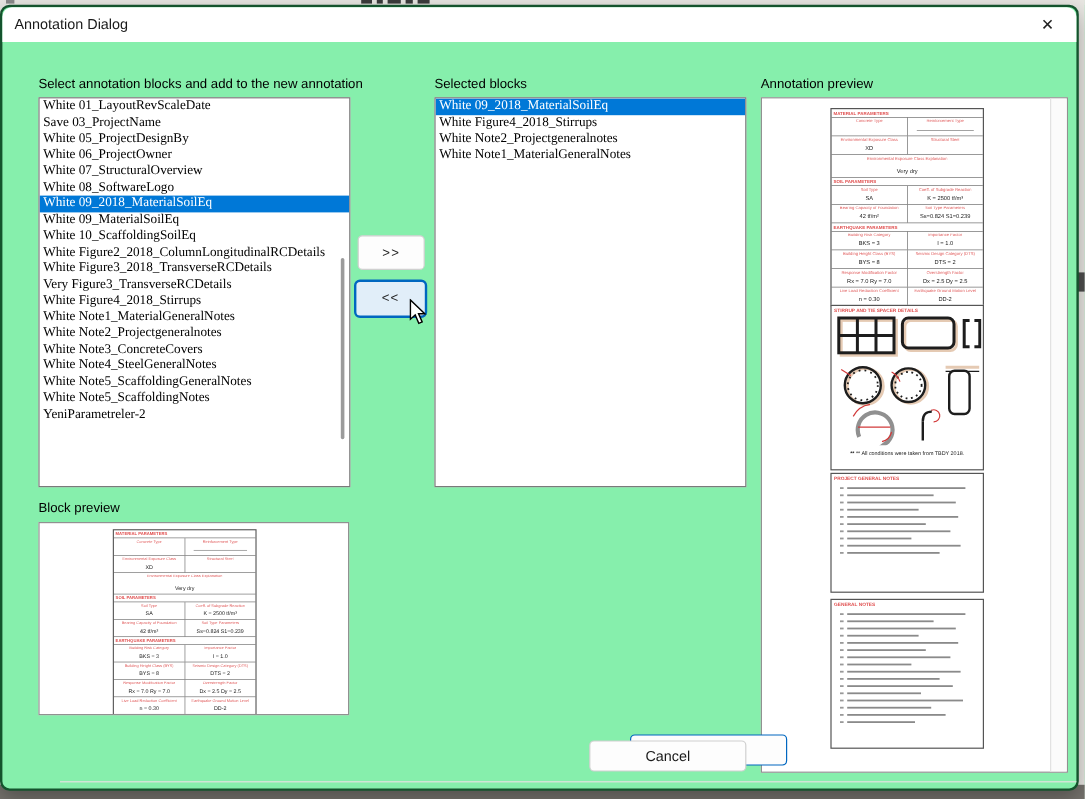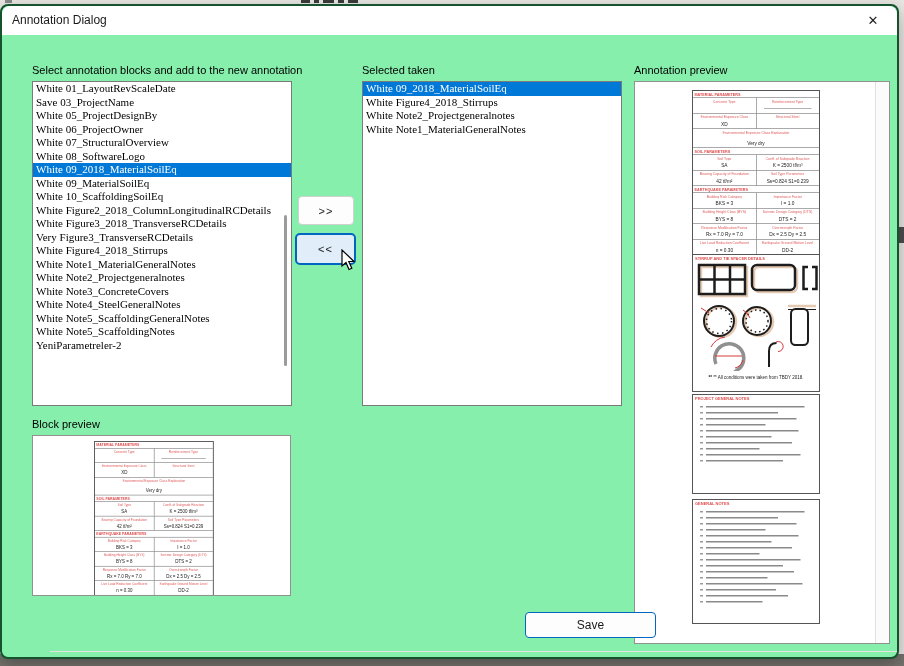--- a/index.html
+++ b/index.html
@@ -210,21 +210,21 @@
               <div class="pt-value">DD-2</div>
             </div>
           </div>
         </div>
     </div>
   </div>
 
   <button class="xfer" id="btn-add">&gt;&gt;</button>
   <button class="xfer" id="btn-remove">&lt;&lt;</button>
 
-  <span class="lbl" style="left:360px;top:58px">Selected taken</span>
+  <span class="lbl" style="left:360px;top:58px">Selected blocks</span>
   <div class="listbox" style="left:360px;top:75px" id="list-selected">
     <div id="sel-items">
         <div class="li sel">White 09_2018_MaterialSoilEq</div>
         <div class="li">White Figure4_2018_Stirrups</div>
         <div class="li">White Note2_Projectgeneralnotes</div>
         <div class="li">White Note1_MaterialGeneralNotes</div>
       </div>
   </div>
 
   <span class="lbl" style="left:632px;top:58px">Annotation preview</span>
@@ -489,19 +489,20 @@
             <div class="note-line">
               <span class="note-num"></span>
               <span class="note-bar" style="width: 49.5%;"></span>
             </div>
           </div>
       </div>
     </div>
   </div>
 
   <button class="btn" id="btn-save">Save</button>
+  <button class="btn" id="btn-cancel">Cancel</button>
 
   <div class="faint-line"></div>
 </div>
 
 <svg class="cursor" width="16" height="22" viewBox="0 0 16 22">
   <path d="M1,1 L1,17 L5,13.5 L8,20.5 L10.8,19.3 L7.8,12.5 L13,12.5 Z" fill="#ffffff" stroke="#000000" stroke-width="1.2"></path>
 </svg>
 
 </body></html>

